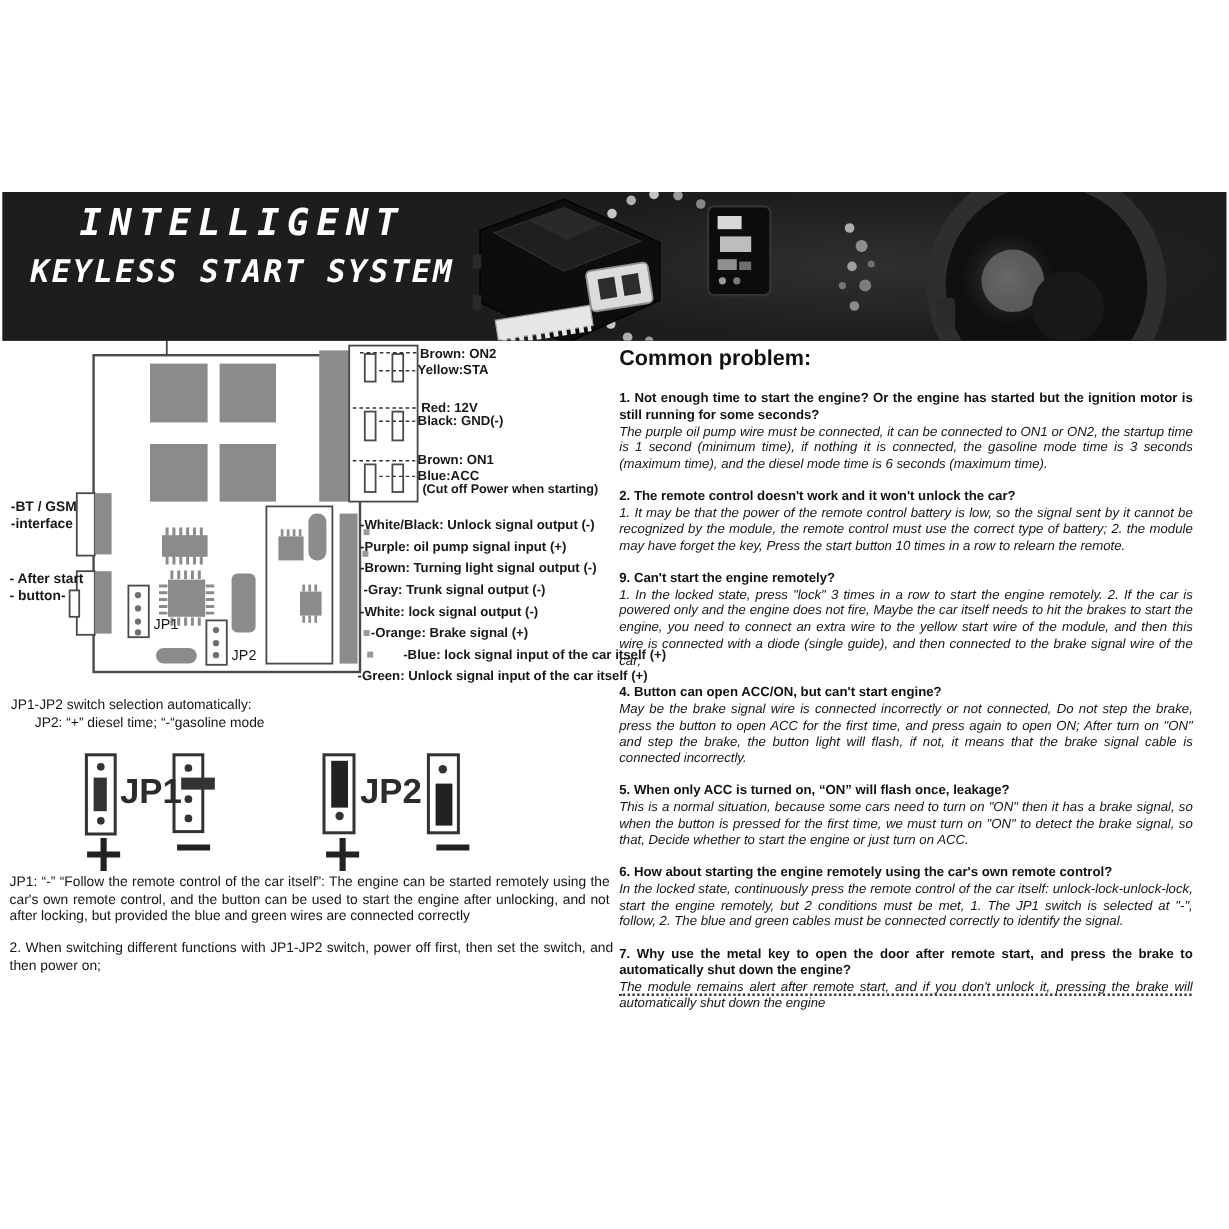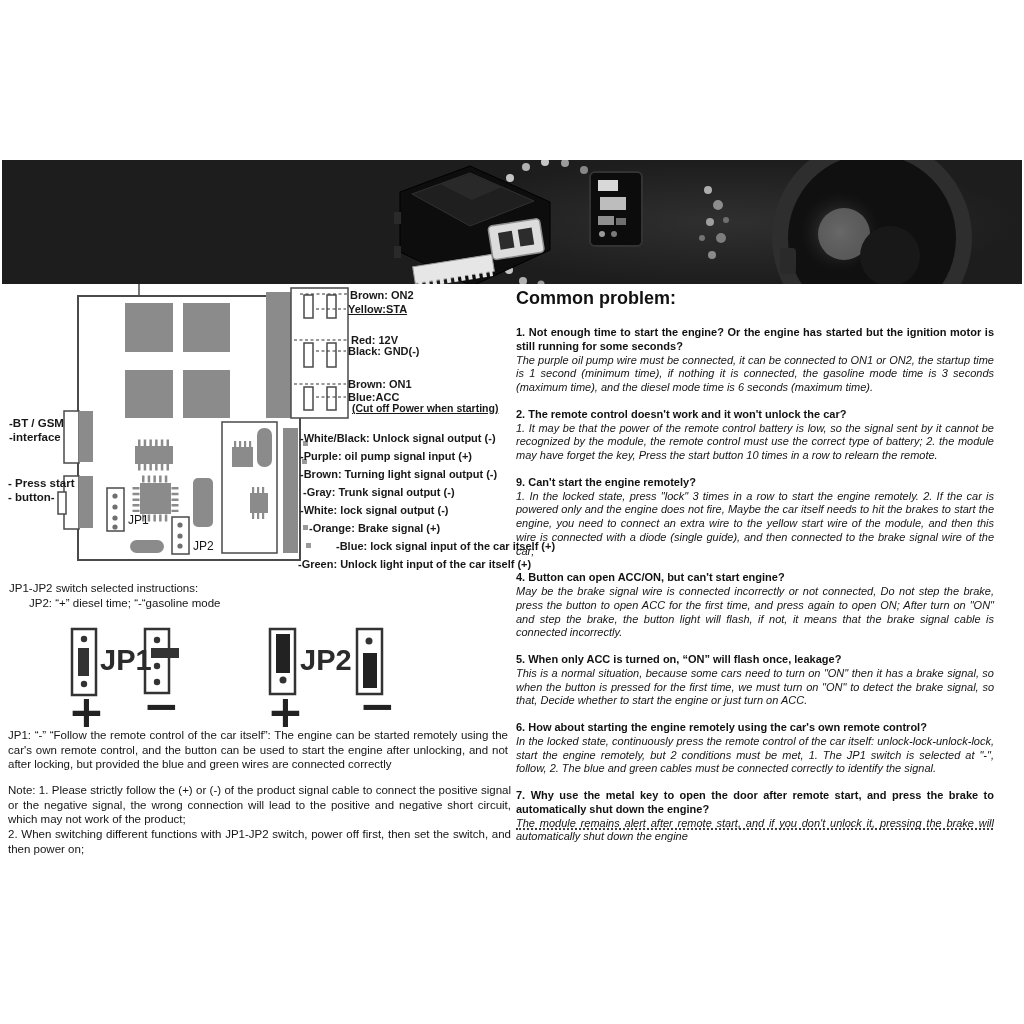--- a/index.html
+++ b/index.html
@@ -10,21 +10,21 @@
   
   .banner{position:absolute;left:2px;top:160px;width:1020px;height:124px;background:#1d1d1d;overflow:hidden;}
   .banner-title{position:absolute;left:0;top:6px;width:400px;text-align:center;color:#fff;
     font-family:"DejaVu Sans Mono",monospace;font-style:italic;font-weight:bold;}
   .banner-title .l1{font-size:31px;letter-spacing:6px;line-height:1.35;}
   .banner-title .l2{font-size:26px;letter-spacing:2px;line-height:1.5;}
   .banner-art{position:absolute;left:0;top:0;width:1020px;height:124px;}
   
   .lbl{position:absolute;font-size:11px;font-weight:600;color:#181818;white-space:nowrap;line-height:1.15;}
   .lbl.small{font-size:10.5px;}
-  .underl{text-decoration:underline;}
+  .underl{}
   .side-lbl{position:absolute;font-size:11.5px;font-weight:600;color:#181818;line-height:1.2;white-space:nowrap;}
   .pcb-svg{position:absolute;left:0;top:280px;width:520px;height:450px;}
   
   .jp-big{position:absolute;font-size:29px;font-weight:600;color:#2b2b2b;font-family:"Liberation Sans",sans-serif;}
   .sign{position:absolute;font-family:"DejaVu Sans",sans-serif;font-weight:bold;font-size:44px;color:#222;line-height:1;}
   
   .para{position:absolute;font-size:11.5px;line-height:1.28;color:#151515;text-align:justify;}
   .para.nojust{text-align:left;}
   .inst-line{white-space:pre;}
   
@@ -109,20 +109,24 @@
       </g>
       <g transform="rotate(-9 515 78)">
         <rect x="488" y="62" width="52" height="34" rx="4" fill="#dcdcdc" stroke="#8d8d8d" stroke-width="1.5"></rect>
         <rect x="497" y="70" width="14" height="17" fill="#2c2c2c"></rect>
         <rect x="517" y="70" width="14" height="17" fill="#2c2c2c"></rect>
       </g>
       <rect x="392" y="52" width="7" height="12" fill="#2a2a2a"></rect>
       <rect x="392" y="86" width="7" height="12" fill="#2a2a2a"></rect>
     </g>
   </svg>
+  <div class="banner-title">
+    <div class="l1">INTELLIGENT</div>
+    <div class="l2">KEYLESS START SYSTEM</div>
+  </div>
 </div>
 
 <svg class="pcb-svg" viewBox="0 280 520 450" aria-hidden="true">
   <g fill="none" stroke="#4a4a4a">
     <line x1="139" y1="284" x2="139" y2="297" stroke-width="1.5"></line>
     <rect x="78" y="296" width="222" height="264" stroke-width="2" fill="#ffffff"></rect>
   </g>
 
   <g fill="#8b8b8b">
     <rect x="125" y="303" width="48" height="49"></rect>
@@ -231,58 +235,57 @@
     <circle cx="369" cy="641" r="3.5" fill="#333"></circle>
     <rect x="363" y="653" width="14" height="35" fill="#222"></rect>
   </g>
 </svg>
 
 <div class="side-lbl" style="left:9px;top:417px;">
   <div>-BT / GSM</div>
   <div>-interface</div>
 </div>
 <div class="side-lbl" style="left:8px;top:477px;">
-  <div>- Press start</div>
+  <div>- After start</div>
   <div>- button-</div>
 </div>
 <div class="lbl" style="left:128px;top:514px;font-weight:400;font-size:12px;">JP1</div>
 <div class="lbl" style="left:193px;top:540px;font-weight:400;font-size:12px;">JP2</div>
 
 <div class="lbl" style="left:350px;top:289px;">Brown: ON2</div>
-<div class="lbl" style="left:348px;top:303px;text-decoration:underline;">Yellow:STA</div>
+<div class="lbl" style="left:348px;top:303px;">Yellow:STA</div>
 <div class="lbl" style="left:351px;top:334px;">Red: 12V</div>
 <div class="lbl" style="left:348px;top:345px;">Black: GND(-)</div>
 <div class="lbl" style="left:348px;top:378px;">Brown: ON1</div>
 <div class="lbl" style="left:348px;top:391px;">Blue:ACC</div>
 <div class="lbl small underl" style="left:352px;top:402px;">(Cut off Power when starting)</div>
 
 <div class="lbl" style="left:300px;top:432px;">-White/Black: Unlock signal output (-)</div>
 <div class="lbl" style="left:300px;top:450px;">-Purple: oil pump signal input (+)</div>
 <div class="lbl" style="left:300px;top:468px;">-Brown: Turning light signal output (-)</div>
 <div class="lbl" style="left:303px;top:486px;">-Gray: Trunk signal output (-)</div>
 <div class="lbl" style="left:300px;top:504px;">-White: lock signal output (-)</div>
 <div class="lbl" style="left:309px;top:522px;">-Orange: Brake signal (+)</div>
 <div class="lbl" style="left:312px;top:540px;padding-left:24px;">-Blue: lock signal input of the car itself (+)</div>
-<div class="lbl" style="left:298px;top:558px;">-Green: Unlock light input of the car itself (+)</div>
+<div class="lbl" style="left:298px;top:558px;">-Green: Unlock signal input of the car itself (+)</div>
 
 <div class="para nojust" style="left:9px;top:581px;width:500px;">
-  <div class="inst-line">JP1-JP2 switch selected instructions:</div>
+  <div class="inst-line">JP1-JP2 switch selection automatically:</div>
   <div class="inst-line" style="padding-left:20px;">JP2: “+” diesel time; “-“gasoline mode</div>
 </div>
 
 <div class="jp-big" style="left:100px;top:644px;">JP1</div>
 <div class="jp-big" style="left:300px;top:644px;">JP2</div>
 <div class="sign" style="left:68px;top:690px;">+</div>
 <div class="sign" style="left:143px;top:684px;">−</div>
 <div class="sign" style="left:267px;top:690px;">+</div>
 <div class="sign" style="left:359px;top:684px;">−</div>
 
 <div class="para" style="left:8px;top:728px;width:500px;">JP1: “-” “Follow the remote control of the car itself”: The engine can be started remotely using the car's own remote control, and the button can be used to start the engine after unlocking, and not after locking, but provided the blue and green wires are connected correctly</div>
 <div class="para" style="left:8px;top:783px;width:503px;">
-  <div>Note: 1. Please strictly follow the (+) or (-) of the product signal cable to connect the positive signal or the negative signal, the wrong connection will lead to the positive and negative short circuit, which may not work of the product;</div>
   <div>2. When switching different functions with JP1-JP2 switch, power off first, then set the switch, and then power on;</div>
 </div>
 
 <div class="faq">
   <div class="faq-title">Common problem:</div>
 
   <div class="faq-item">
     <div class="faq-q">1. Not enough time to start the engine? Or the engine has started but the ignition motor is still running for some seconds?</div>
     <div class="faq-a">The purple oil pump wire must be connected, it can be connected to ON1 or ON2, the startup time is 1 second (minimum time), if nothing it is connected, the gasoline mode time is 3 seconds (maximum time), and the diesel mode time is 6 seconds (maximum time).</div>
   </div>

